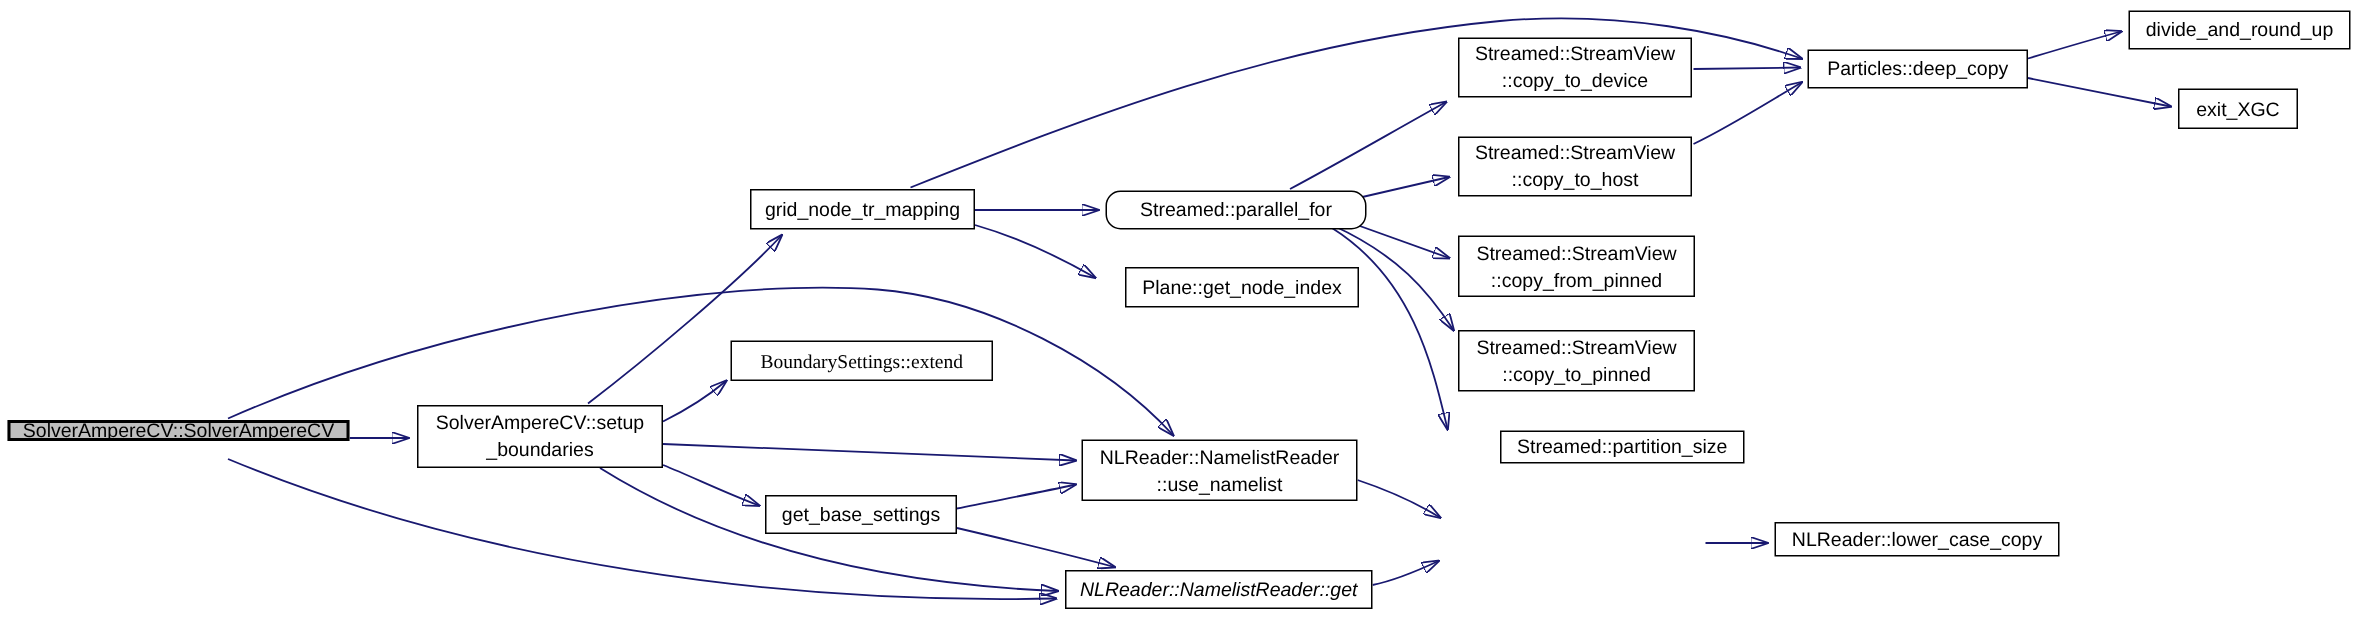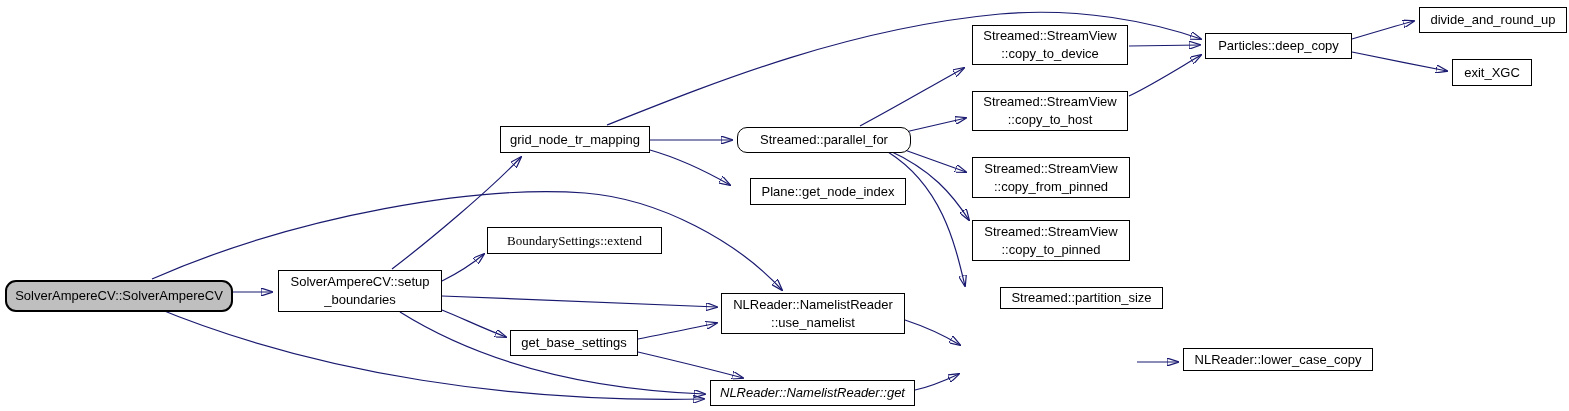--- a/index.html
+++ b/index.html
@@ -50,21 +50,21 @@
     <path marker-end="url(#arrow)" d="M888,152 C942,186 955,244 965,286"></path>
     <path marker-end="url(#arrow)" d="M1129,46 L1200,45"></path>
     <path marker-end="url(#arrow)" d="M1129,96 C1152,85 1174,71 1201,55"></path>
     <path marker-end="url(#arrow)" d="M1352,39 C1372,33 1392,27 1414,21"></path>
     <path marker-end="url(#arrow)" d="M1352,52 C1382,58 1416,65 1447,71"></path>
     <path marker-end="url(#arrow)" d="M905,320 C926,327 942,334 960,345"></path>
     <path marker-end="url(#arrow)" d="M915,390 C930,387 944,381 959,374"></path>
     <path marker-end="url(#arrow)" d="M1137,362 L1178,362"></path>
   </svg>
 
-  <div class="node hl" style="left:5px;top:280px;width:228px;height:32px;border-radius:11px;">SolverAmpereCV::SolverAmpereCV</div>
+  <div class="node hl" style="left:5px;top:280px;width:228px;height:14px;">SolverAmpereCV::SolverAmpereCV</div>
 
   <div class="node" style="left:278px;top:270px;width:164px;height:42px;">SolverAmpereCV::setup
 _boundaries</div>
 
   <div class="node" style="left:487px;top:227px;width:175px;height:27px;font-family:Liberation Serif, serif;">BoundarySettings::extend</div>
 
   <div class="node" style="left:510px;top:330px;width:128px;height:26px;">get_base_settings</div>
 
   <div class="node" style="left:500px;top:126px;width:150px;height:27px;">grid_node_tr_mapping</div>
 

